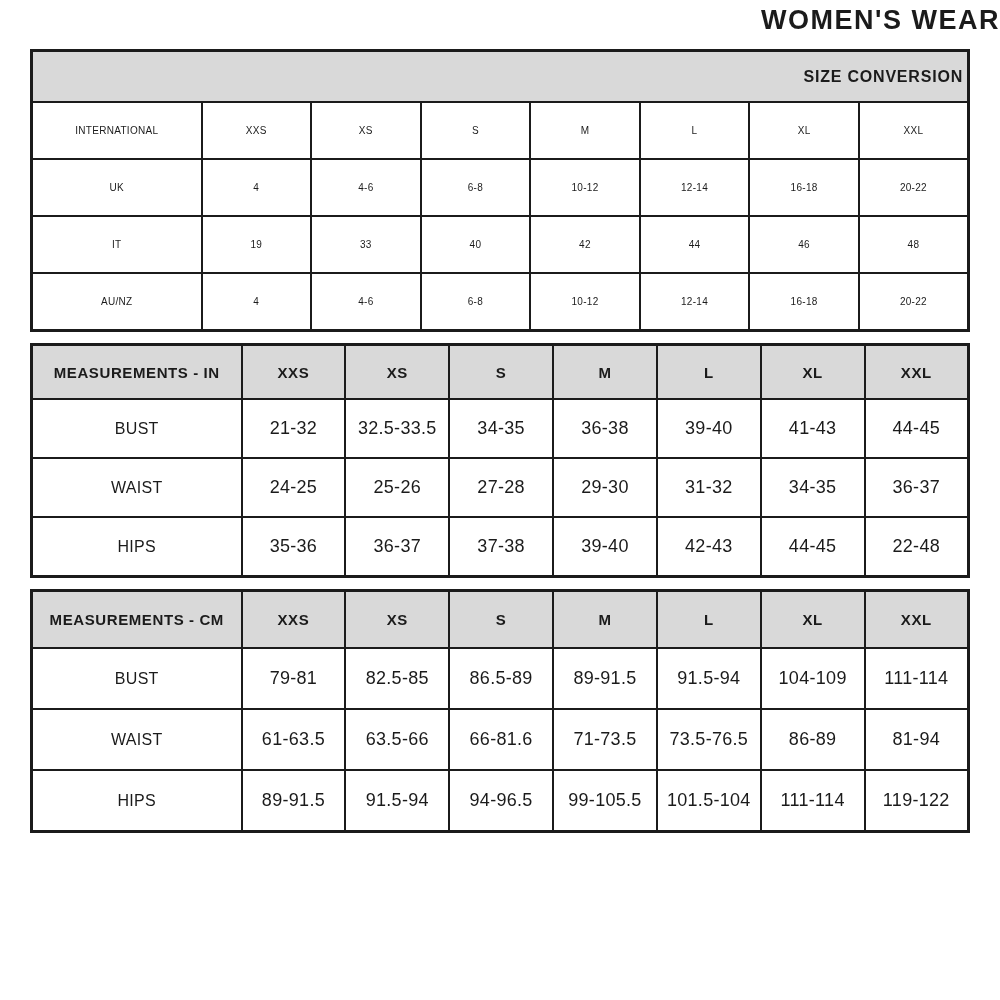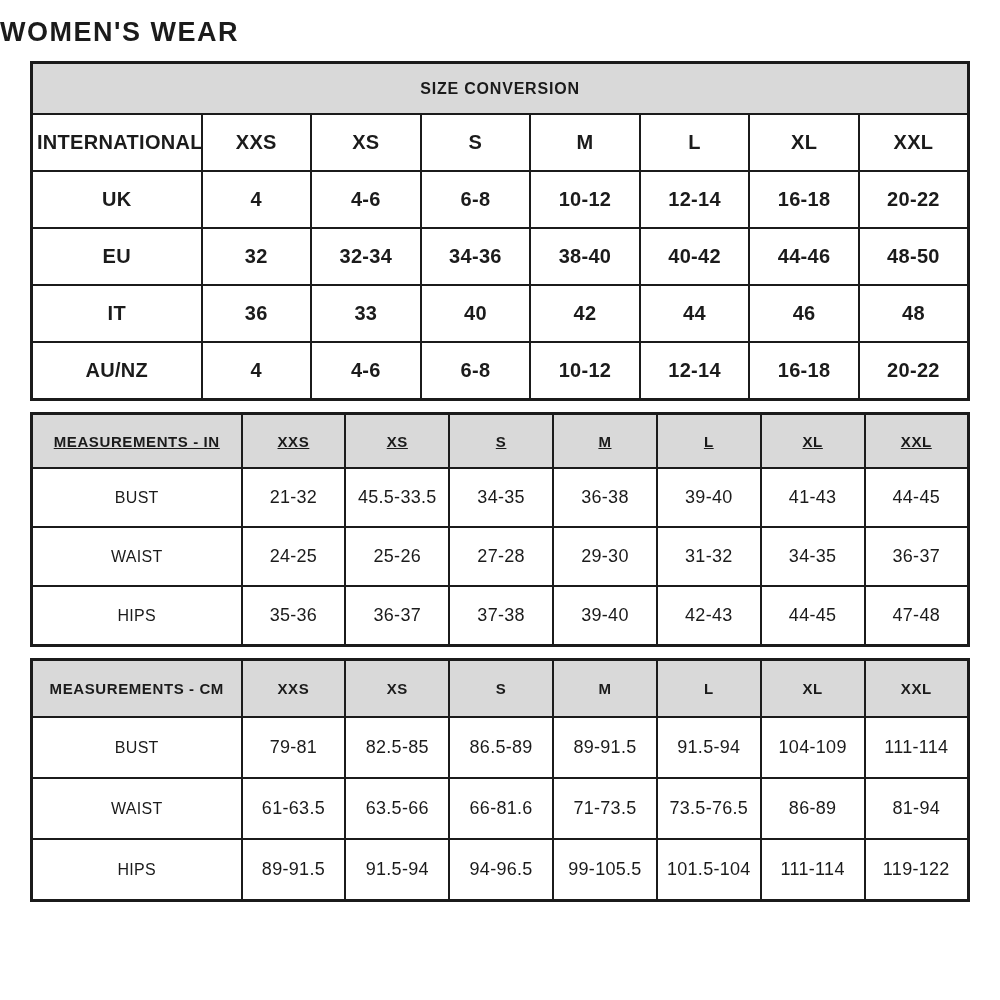--- a/index.html
+++ b/index.html
@@ -12,23 +12,23 @@
     font-family: "Liberation Sans", sans-serif;
     color: #1b1b1b;
     -webkit-font-smoothing: antialiased;
   }
   .page {
     width: 1000px;
     box-sizing: border-box;
   }
   .page-title {
     margin: 0;
-    padding-top: 16px;
+    padding-top: 4px;
     margin-bottom: 13px;
-    text-align: left;
+    text-align: right;
     font-size: 27px;
     line-height: 32px;
     font-weight: bold;
     letter-spacing: 1.5px;
   }
   table {
     width: 940px;
     margin: 0 auto 11px auto;
     border-collapse: collapse;
     table-layout: fixed;
@@ -42,36 +42,36 @@
     letter-spacing: 0.3px;
     overflow: hidden;
   }
   
   .t1 .tbl-title {
     background: var(--header-bg, #d9d9d9);
     height: 49px;
     font-weight: bold;
     font-size: 16px;
     letter-spacing: 0.8px;
+    text-align: right;
   }
   .t1 .head td,
   .t1 .row td {
     height: 55px;
-    font-size: 20px;
-    font-weight: bold;
+    font-size: 10px;
   }
   
   .t2 .sizes-head td,
   .t3 .sizes-head td {
     background: var(--header-bg, #d9d9d9);
     font-weight: bold;
     font-size: 15px;
     letter-spacing: 0.6px;
   }
-  .t2 .sizes-head td { height: 52px; text-decoration: underline; }
+  .t2 .sizes-head td { height: 52px; }
   .t3 .sizes-head td { height: 55px; }
   .t2 .row td { height: 57px; }
   .t3 .row td { height: 59px; }
   .t2 .row td,
   .t3 .row td {
     font-size: 18px;
   }
   .t2 .row .label-cell,
   .t3 .row .label-cell {
     font-size: 16px;
@@ -115,32 +115,22 @@
           <td class="label-cell">UK</td>
           <td>4</td>
           <td>4-6</td>
           <td>6-8</td>
           <td>10-12</td>
           <td>12-14</td>
           <td>16-18</td>
           <td>20-22</td>
         </tr>
         <tr class="row">
-          <td class="label-cell">EU</td>
-          <td>32</td>
-          <td>32-34</td>
-          <td>34-36</td>
-          <td>38-40</td>
-          <td>40-42</td>
-          <td>44-46</td>
-          <td>48-50</td>
-        </tr>
-        <tr class="row">
           <td class="label-cell">IT</td>
-          <td>36</td>
+          <td>19</td>
           <td>33</td>
           <td>40</td>
           <td>42</td>
           <td>44</td>
           <td>46</td>
           <td>48</td>
         </tr>
         <tr class="row">
           <td class="label-cell">AU/NZ</td>
           <td>4</td>
@@ -174,21 +164,21 @@
           <td>M</td>
           <td>L</td>
           <td>XL</td>
           <td>XXL</td>
         </tr>
     </tbody>
       <tbody>
         <tr class="row">
           <td class="label-cell">BUST</td>
           <td>21-32</td>
-          <td>45.5-33.5</td>
+          <td>32.5-33.5</td>
           <td>34-35</td>
           <td>36-38</td>
           <td>39-40</td>
           <td>41-43</td>
           <td>44-45</td>
         </tr>
         <tr class="row">
           <td class="label-cell">WAIST</td>
           <td>24-25</td>
           <td>25-26</td>
@@ -199,21 +189,21 @@
           <td>36-37</td>
         </tr>
         <tr class="row">
           <td class="label-cell">HIPS</td>
           <td>35-36</td>
           <td>36-37</td>
           <td>37-38</td>
           <td>39-40</td>
           <td>42-43</td>
           <td>44-45</td>
-          <td>47-48</td>
+          <td>22-48</td>
         </tr>
       </tbody>
   </table>
 
   <table class="t3">
     <colgroup>
       <col style="width:210px">
       <col>
         <col>
         <col>

